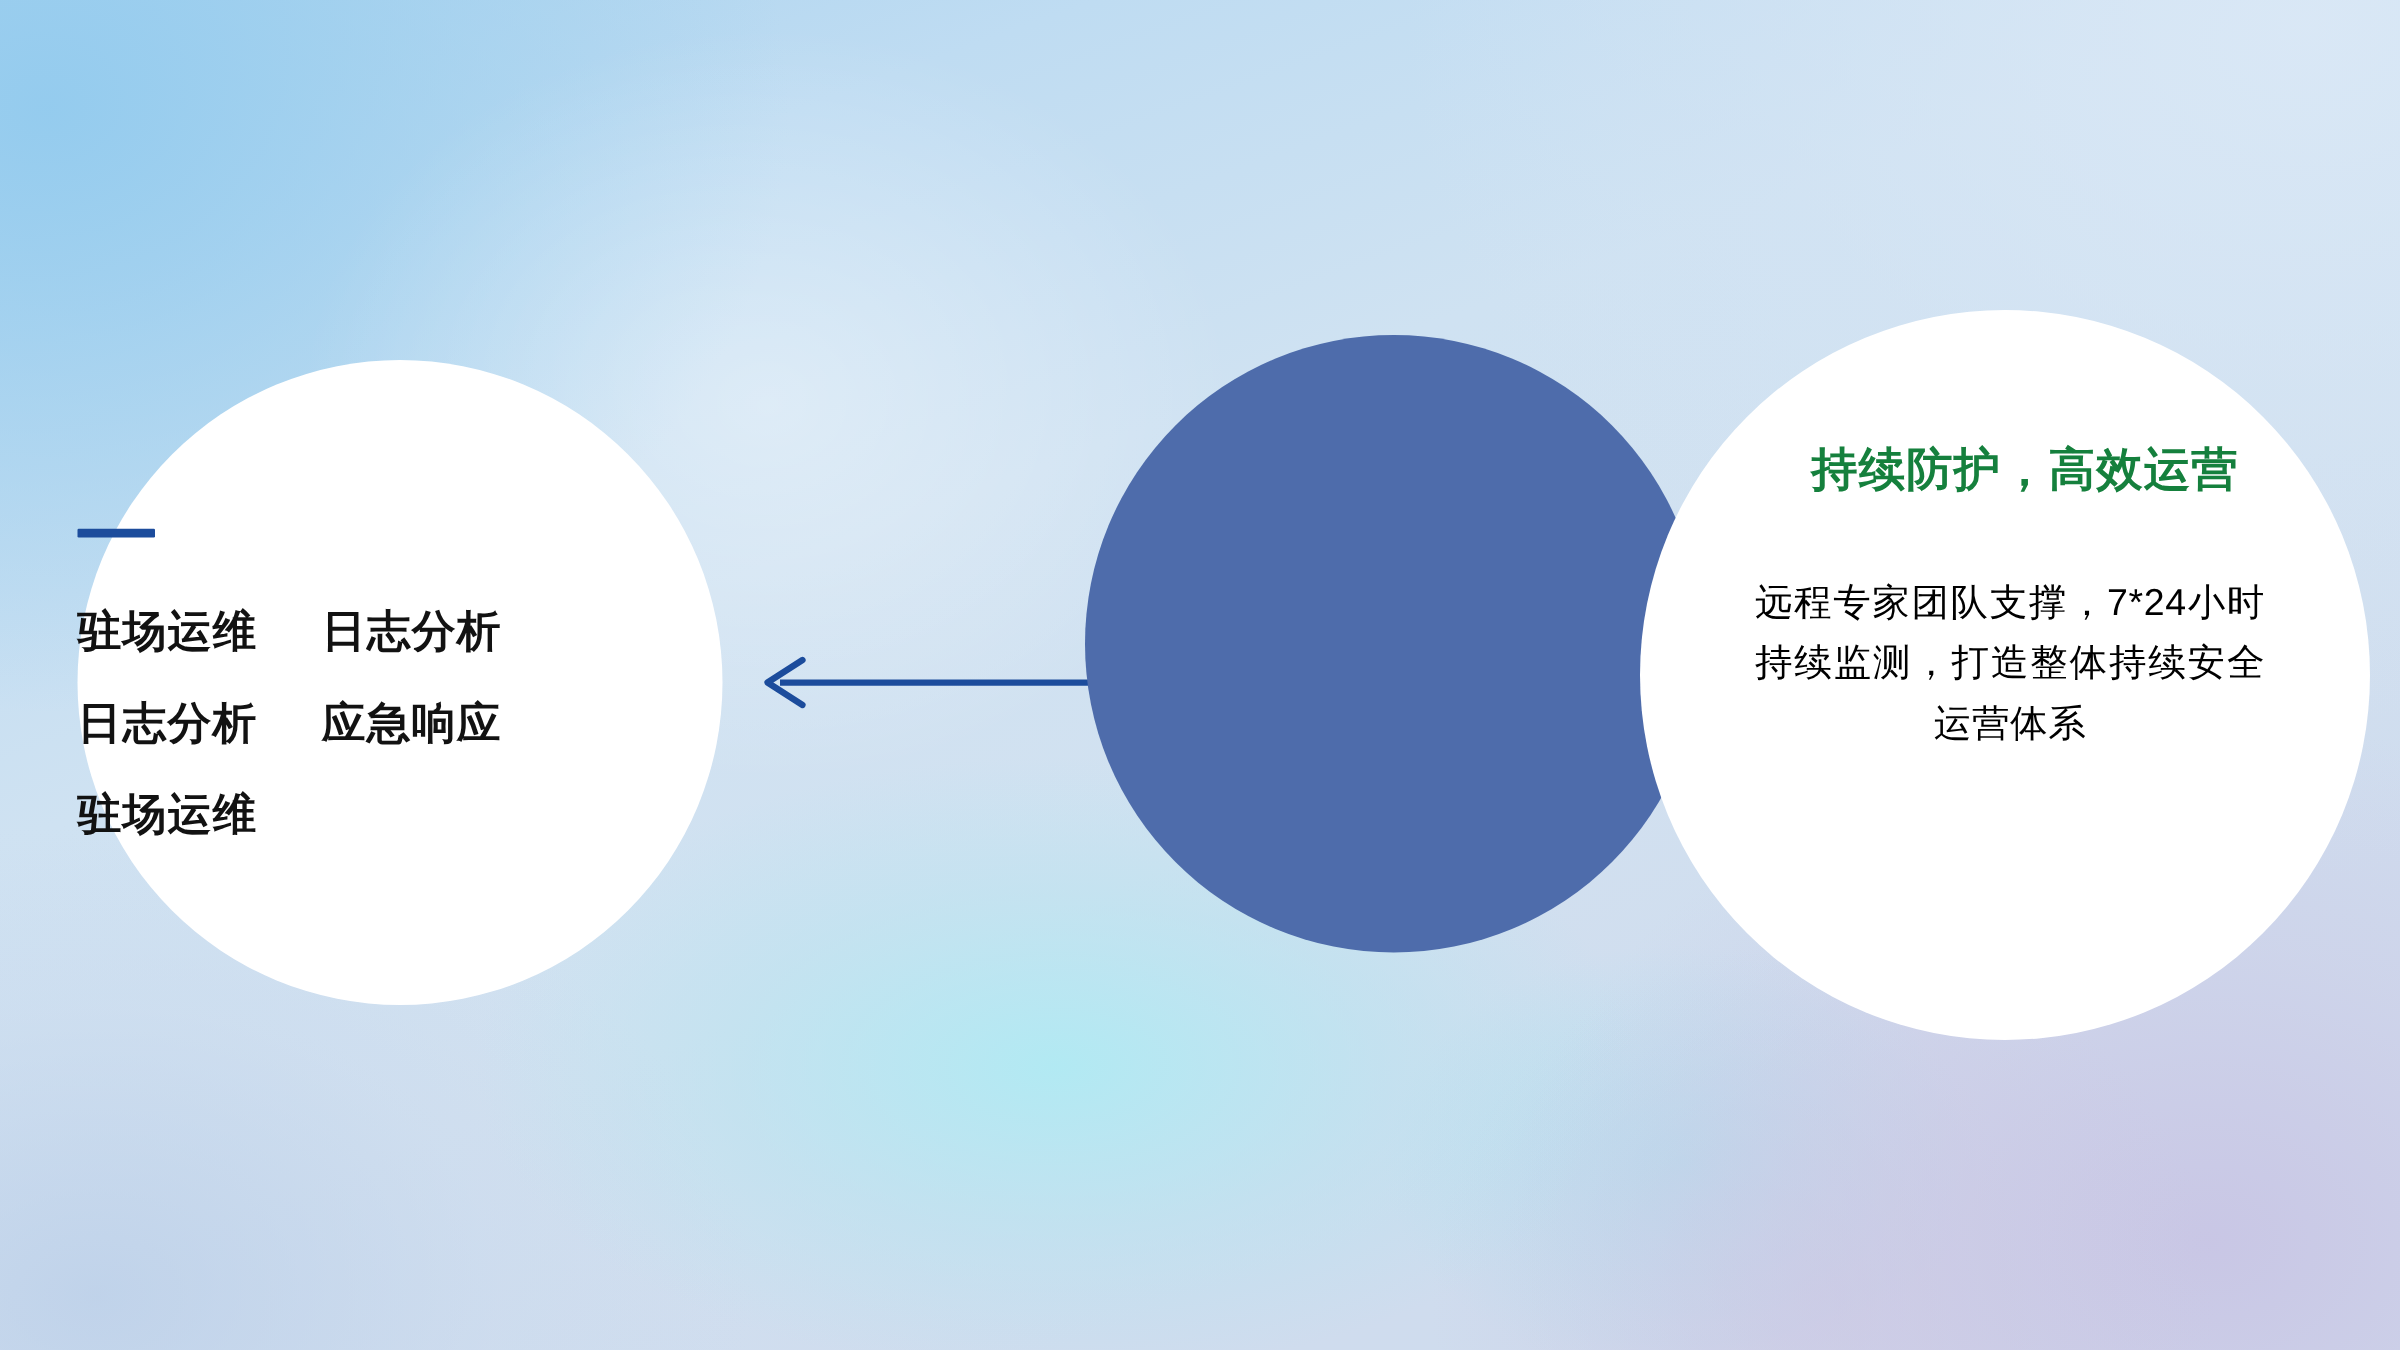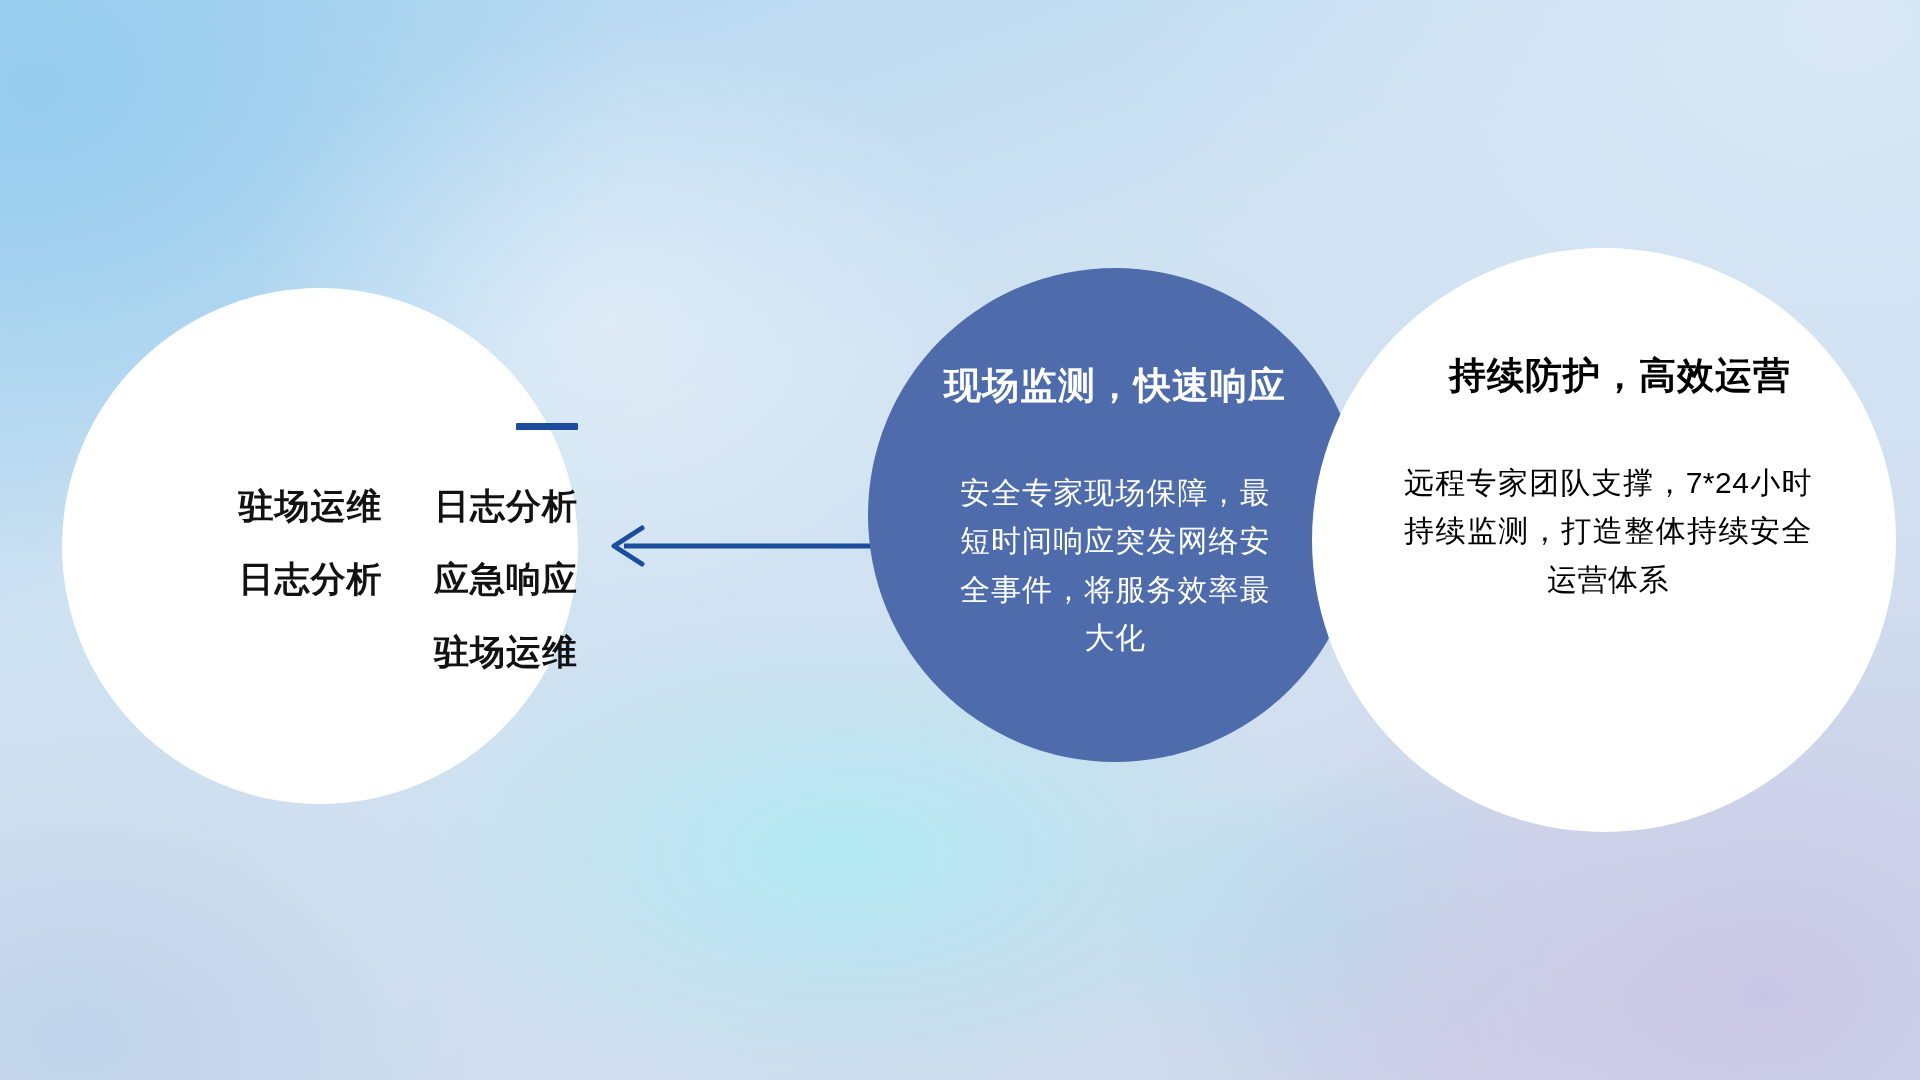--- a/index.html
+++ b/index.html
@@ -118,21 +118,21 @@
   
   #left-content {
     position: absolute;
     left: 62px;
     top: 288px;
     width: 516px;
     height: 516px;
     z-index: 6;
     display: flex;
     flex-direction: column;
-    align-items: flex-end;
+    align-items: flex-start;
     justify-content: center;
     text-align: center;
   }
   #left-divider {
     width: 62px;
     height: 7px;
     background: #1c4c9c;
     margin-bottom: 58px;
     border-radius: 1px;
   }
@@ -199,21 +199,21 @@
     display: flex;
     flex-direction: column;
     align-items: center;
     text-align: center;
     padding-top: 108px;
     box-sizing: border-box;
   }
   #right-title {
     font-size: 37px;
     font-weight: 700;
-    color: #000000;
+    color: #15803d;
     letter-spacing: 1px;
     line-height: 1.1;
     white-space: nowrap;
     margin-left: 24px;
   }
   #right-body {
     margin-top: 62px;
     font-size: 30px;
     font-weight: 400;
     color: #000000;
@@ -271,23 +271,19 @@
       <span>日志分析</span>
       <span class="left-gap"></span>
       <span>应急响应</span>
     </div>
 
     <div class="left-line">
       <span>驻场运维</span>
     </div>
   </div>
 
-  <div id="middle-content">
-    <div id="middle-title">现场监测，快速响应</div>
-    <div id="middle-body">安全专家现场保障，最短时间响应突发网络安全事件，将服务效率最大化</div>
-  </div>
 
   <div id="right-content">
     <div id="right-title">持续防护，高效运营</div>
     <div id="right-body">远程专家团队支撑，7*24小时持续监测，打造整体持续安全运营体系</div>
   </div>
 
 </div>
 
 </body></html>

